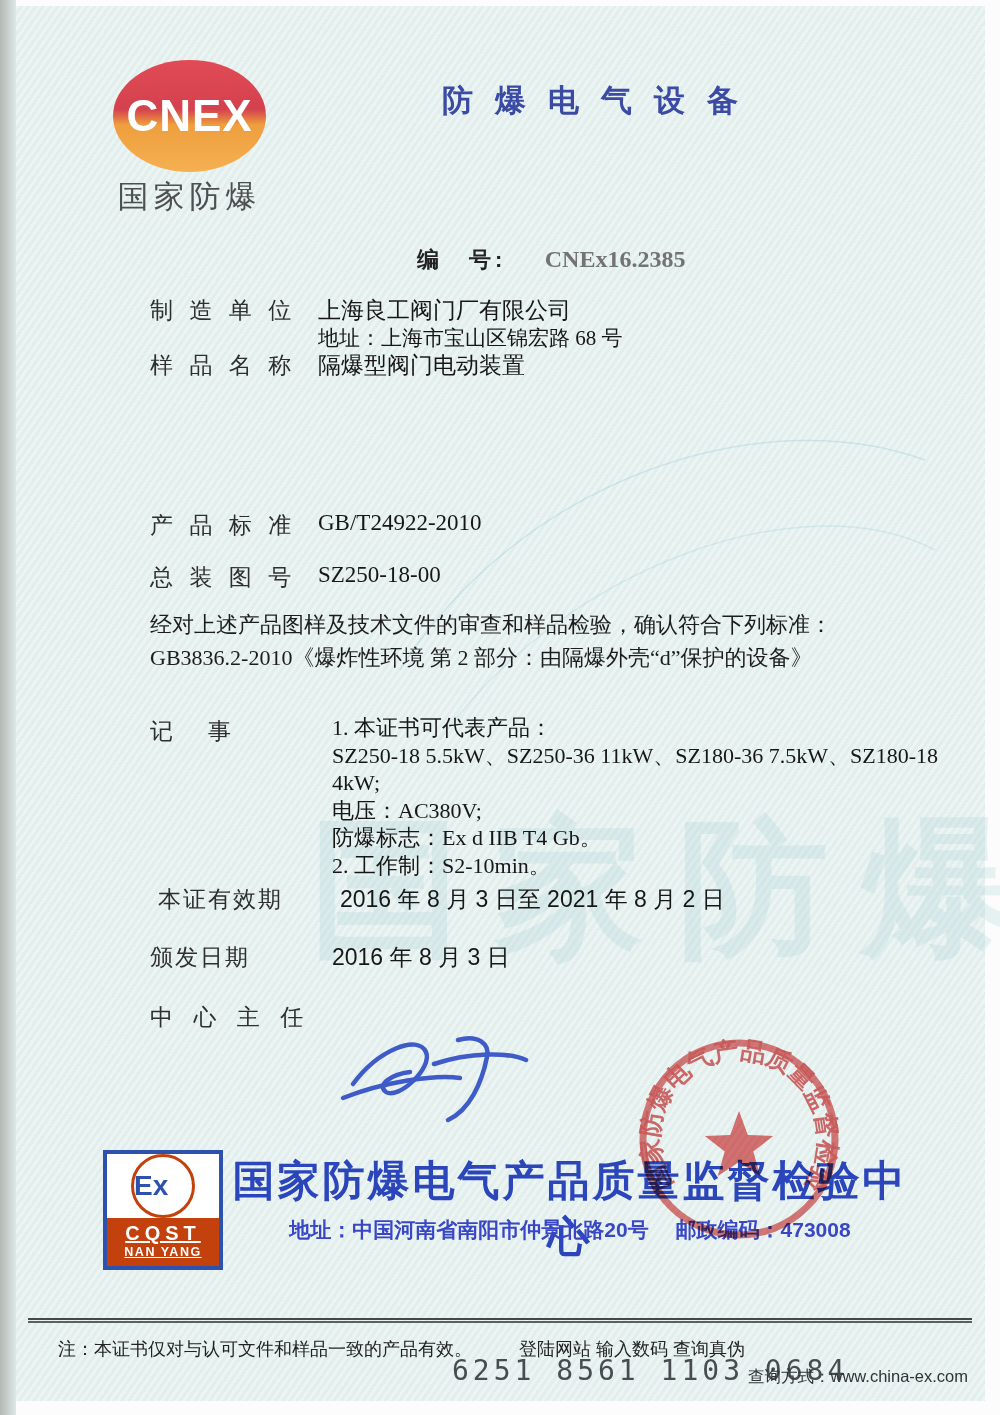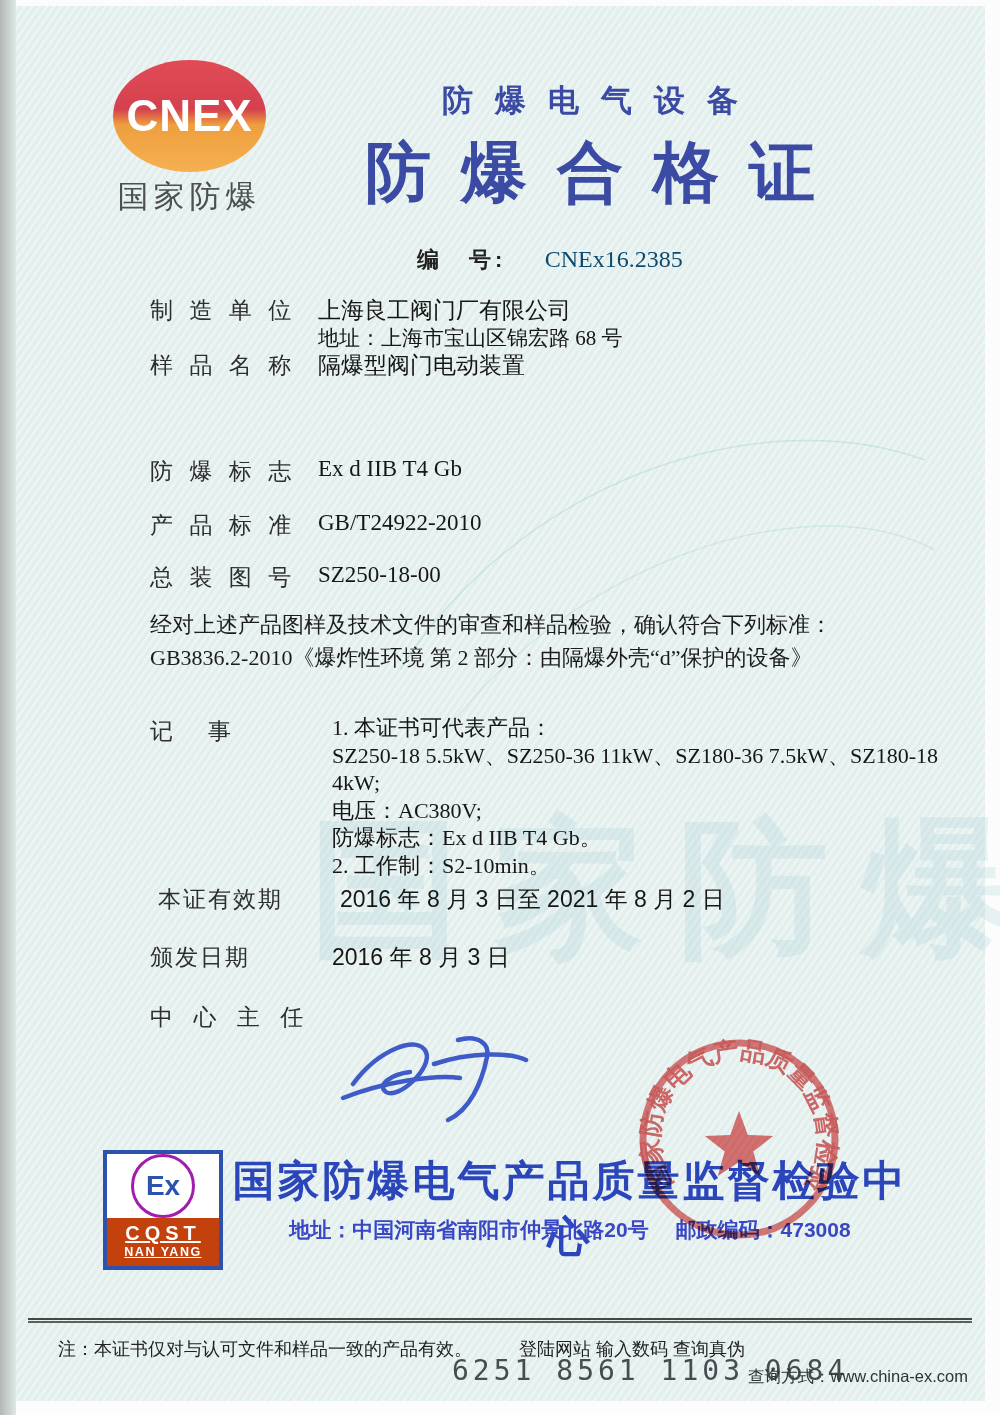--- a/index.html
+++ b/index.html
@@ -18,22 +18,22 @@
      display:flex;align-items:center;justify-content:center;z-index:2;}
   .logo-text{color:#fff;font-weight:800;font-size:44px;letter-spacing:1px;}
   .logo-caption{left:113px;top:176px;width:153px;text-align:center;color:#4d4f51;
      font-size:31px;letter-spacing:5px;font-weight:500;z-index:2;}
   .subtitle{left:300px;top:80px;width:580px;text-align:center;color:#3b4aa3;
      font-weight:700;font-size:31px;letter-spacing:22px;text-indent:22px;z-index:2;}
   .main-title{left:280px;top:128px;width:620px;text-align:center;color:#3b4aa3;
      font-weight:800;font-size:66px;letter-spacing:30px;text-indent:30px;z-index:2;}
   .serial-row{left:417px;top:245px;z-index:2;}
   .serial-label{display:inline-block;color:#222;font-weight:700;font-size:22px;letter-spacing:4px;}
-  .serial-value{display:inline-block;margin-left:34px;color:#0c4a6e;font-size:24px;
-     font-family:"Liberation Serif",serif;}
+  .serial-value{display:inline-block;margin-left:34px;color:#737373;font-size:24px;
+     font-family:"Liberation Serif",serif;font-weight:bold;}
   
   .frow{left:150px;width:800px;display:flex;z-index:2;}
   .flabel{width:168px;flex:0 0 168px;color:#2e2e2e;font-size:23px;letter-spacing:5px;font-weight:500;}
   .fvalue{color:#161616;font-size:23px;font-family:"Liberation Serif",serif;}
   .fsub{left:318px;color:#161616;font-size:21px;font-family:"Liberation Serif",serif;z-index:2;}
   
   .stmt{left:150px;width:810px;color:#1c1c1c;z-index:2;}
   .stmt .l1{font-size:22px;font-weight:500;margin-bottom:4px;}
   .stmt .l2{font-size:22px;font-family:"Liberation Serif",serif;line-height:27px;}
   
@@ -49,22 +49,22 @@
      font-weight:700;letter-spacing:34px;z-index:1;pointer-events:none;}
   .guilloche{left:380px;top:340px;z-index:1;pointer-events:none;}
   
   .sig{left:338px;top:1022px;z-index:3;}
   
   .stamp{left:629px;top:1029px;z-index:4;mix-blend-mode:multiply;opacity:.92;}
   
   .badge{left:103px;top:1150px;width:112px;height:112px;border:4px solid #2d52ae;background:#fff;
      display:flex;flex-direction:column;z-index:2;}
   .badge-top{flex:1;display:flex;align-items:center;justify-content:center;}
-  .badge-circle{width:58px;height:58px;border:3px solid #a21caf;border-radius:50%;
-     display:flex;align-items:center;justify-content:center;color:#2d52ae;font-weight:800;font-size:28px;}
+  .badge-circle{width:58px;height:58px;border:3px solid #c2410c;border-radius:50%;
+     display:flex;align-items:center;justify-content:flex-start;color:#2d52ae;font-weight:800;font-size:28px;}
   .badge-bottom{height:50px;background:#c2410c;color:#fff;text-align:center;padding-top:3px;text-decoration:underline;}
   .badge-cqst{font-size:20px;letter-spacing:5px;font-weight:700;line-height:24px;}
   .badge-city{font-size:12.5px;letter-spacing:1.5px;font-weight:700;line-height:15px;}
   .agency-name{left:228px;top:1153px;width:684px;text-align:center;color:#2b46bb;
      font-family:"Liberation Serif",serif;font-weight:700;font-size:42px;letter-spacing:3px;z-index:2;}
   .agency-addr{left:228px;top:1216px;width:684px;text-align:center;color:#3947c5;
      font-weight:700;font-size:21px;z-index:2;}
   .agency-contact{left:228px;top:1248px;width:684px;text-align:center;color:#3544cd;
      font-weight:700;font-size:21px;z-index:2;}
   
@@ -89,39 +89,34 @@
   </svg>
 
   <div class="abs wm">国家防爆</div>
 
   <div class="abs logo-oval">
     <span class="logo-text">CNEX</span>
   </div>
   <div class="abs logo-caption">国家防爆</div>
 
   <div class="abs subtitle">防爆电气设备</div>
-  <div class="abs main-title">防爆合格证</div>
 
   <div class="abs serial-row">
     <span class="serial-label">编　号:</span>
     <span class="serial-value">CNEx16.2385</span>
   </div>
 
   <div class="abs frow" style="top:295px;">
     <span class="flabel">制 造 单 位</span>
     <span class="fvalue">上海良工阀门厂有限公司</span>
   </div>
   <div class="abs fsub" style="top:324px;">地址：上海市宝山区锦宏路 68 号</div>
   <div class="abs frow" style="top:350px;">
     <span class="flabel">样 品 名 称</span>
     <span class="fvalue">隔爆型阀门电动装置</span>
-  </div>
-  <div class="abs frow" style="top:456px;">
-    <span class="flabel">防 爆 标 志</span>
-    <span class="fvalue">Ex d IIB T4 Gb</span>
   </div>
   <div class="abs frow" style="top:510px;">
     <span class="flabel">产 品 标 准</span>
     <span class="fvalue">GB/T24922-2010</span>
   </div>
   <div class="abs frow" style="top:562px;">
     <span class="flabel">总 装 图 号</span>
     <span class="fvalue">SZ250-18-00</span>
   </div>
 

